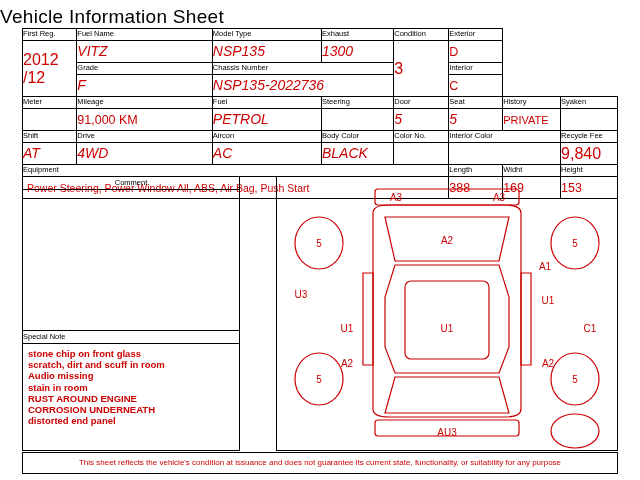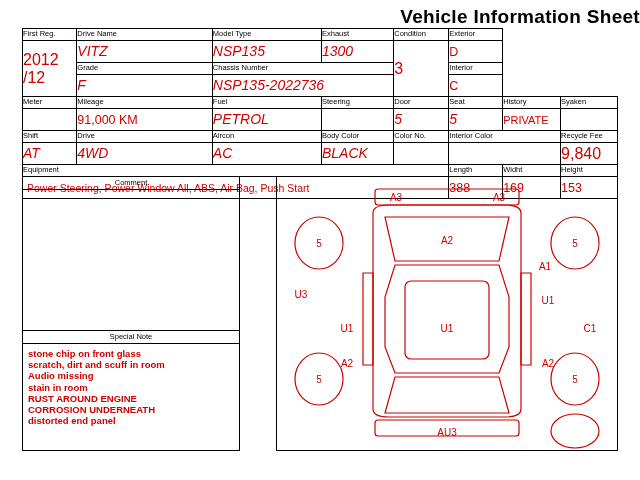--- a/index.html
+++ b/index.html
@@ -1,55 +1,55 @@
 <!DOCTYPE html>
 <html><head>
 <meta charset="utf-8">
 <style>
   html,body{margin:0;padding:0;}
   body{width:640px;height:480px;background:#ffffff;font-family:"Liberation Sans",sans-serif;color:#000;}
   .sheet{position:relative;width:640px;height:480px;box-sizing:border-box;}
-  .title{text-align:right;font-size:19px;font-weight:bold;letter-spacing:.3px;padding-top:6px;color:#000;}
+  .title{text-align:left;font-size:19px;font-weight:normal;letter-spacing:.3px;padding-top:6px;color:#000;}
   table{border-collapse:collapse;}
   .grid{position:absolute;}
   .lbl{font-size:7.5px;color:#000;line-height:1.1;}
   .val{font-size:14px;color:#cc0000;font-weight:normal;line-height:1.1;font-style:italic;}
   .val-sm{font-size:11px;color:#cc0000;}
   .val-md{font-size:12.5px;color:#cc0000;}
   .val-lg{font-size:16px;color:#cc0000;}
   
   #top{left:22px;top:28px;width:596px;}
   #top td{border:1px solid #000;padding:0;}
   .labelrow td{height:11px;font-size:7.5px;}
   .valrow td{height:21px;}
   
   #leftbox{position:absolute;left:22px;top:176px;width:218px;height:275px;border:1px solid #000;box-sizing:border-box;}
   .boxlabel{font-size:7.5px;text-align:center;border-bottom:1px solid #000;height:12px;line-height:12px;}
   #commentarea{height:140px;border-bottom:1px solid #000;}
-  #notelabel{font-size:7.5px;text-align:center;height:12px;line-height:12px;border-bottom:1px solid #000;}
+  #notelabel{font-size:7.5px;text-align:left;height:12px;line-height:12px;border-bottom:1px solid #000;}
   #notetext{font-size:9.5px;color:#cc0000;padding:4px 5px;line-height:1.18;font-weight:bold;}
   
   #diagram{position:absolute;left:276px;top:176px;width:342px;height:275px;border:1px solid #000;box-sizing:border-box;}
   #diagram svg{display:block;}
   .footer{position:absolute;left:22px;top:452px;width:596px;height:22px;border:1px solid #000;box-sizing:border-box;font-size:8px;color:#cc0000;text-align:center;line-height:20px;}
   .equip{font-size:10.5px;color:#cc0000;text-align:left;padding-left:4px !important;}
 </style>
 </head>
 <body>
 
 <div class="sheet">
 
   <div class="title">Vehicle Information Sheet</div>
 
   <table id="top" class="grid">
 
     <tbody>
         <tr class="labelrow">
       <td class="lbl" style="width:58px">First Reg.</td>
-      <td class="lbl" style="width:160px">Drive Name</td>
+      <td class="lbl" style="width:160px">Fuel Name</td>
       <td class="lbl" style="width:122px">Model Type</td>
       <td class="lbl" style="width:78px">Exhaust</td>
       <td class="lbl" style="width:60px">Condition</td>
       <td class="lbl" style="width:60px">Exterior</td>
     </tr>
     <tr class="valrow">
       <td rowspan="3" class="val-lg">
         <div>2012</div>
         <div>/12</div>
       </td>
@@ -182,13 +182,14 @@
         <text x="70" y="155">U1</text>
         <text x="170" y="155">U1</text>
         <text x="313" y="155">C1</text>
         <text x="70" y="190">A2</text>
         <text x="271" y="190">A2</text>
         <text x="170" y="259">AU3</text>
       </g>
     </svg>
   </div>
 
+  <div class="footer">This sheet reflects the vehicle's condition at issuance and does not guarantee its current state, functionality, or suitability for any purpose</div>
 </div>
 
 </body></html>

